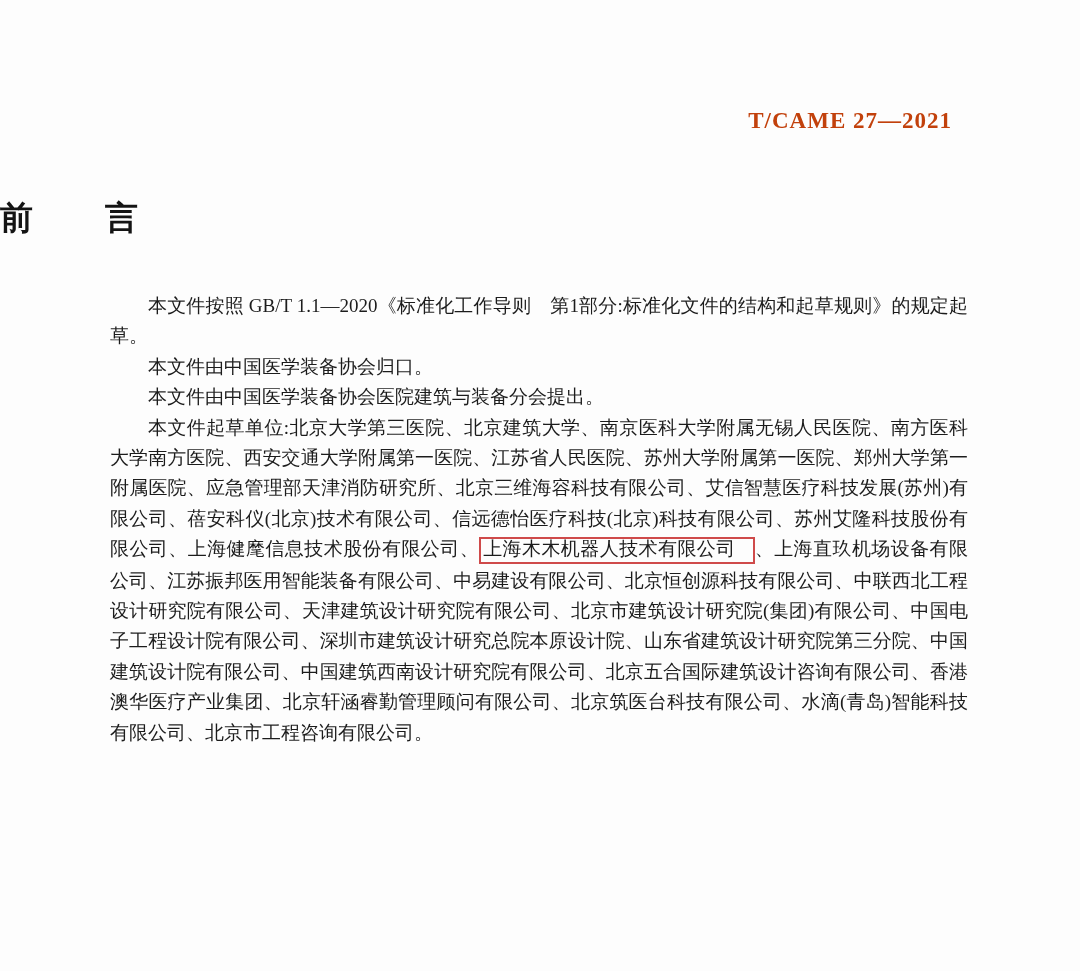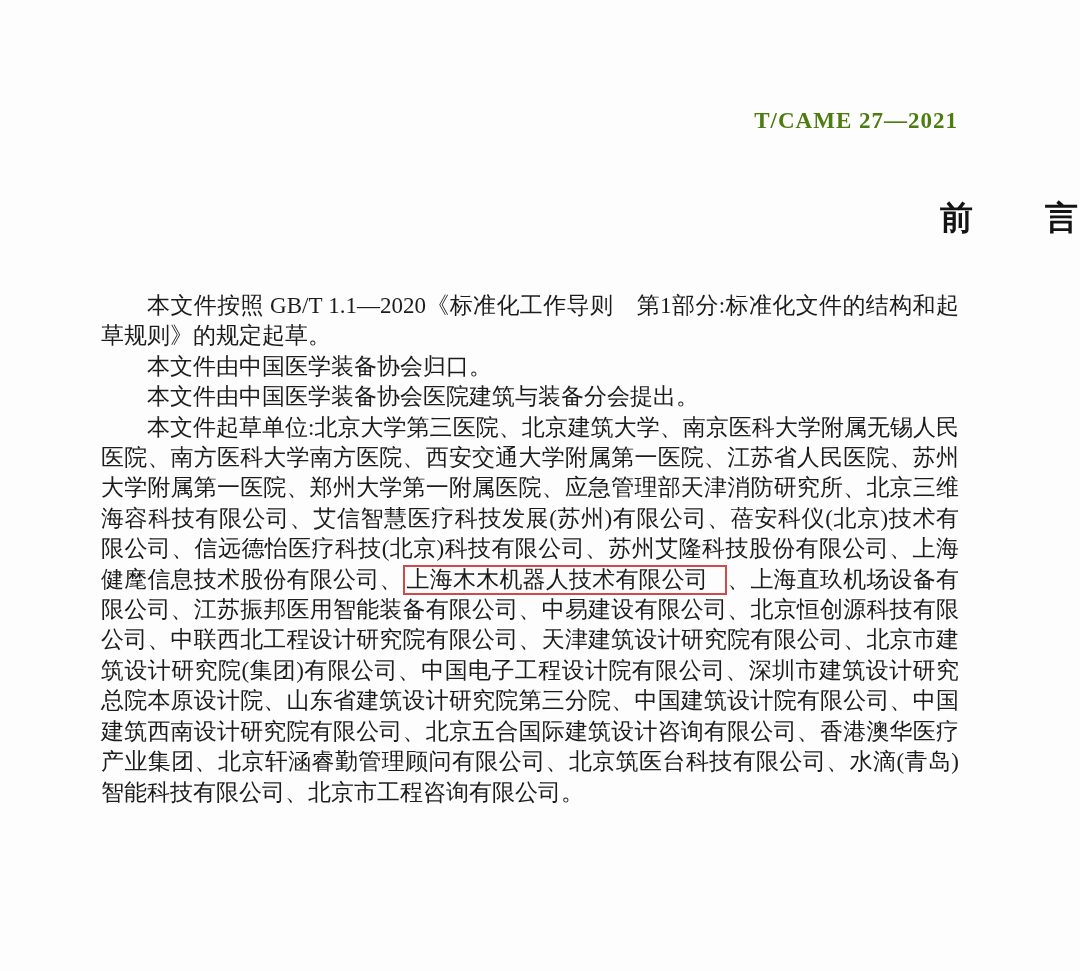--- a/index.html
+++ b/index.html
@@ -10,63 +10,64 @@
   .page {
     position: relative;
     width: 1080px;
     height: 971px;
     background: #fdfdfd;
     overflow: hidden;
   }
   .doc-header {
     position: absolute;
     top: 108px;
-    right: 122px;
+    right: 128px;
     font-family: "Liberation Serif", "DejaVu Serif", serif;
     font-weight: 700;
     font-size: 23px;
     letter-spacing: 1px;
-    color: #4d7c0f;
+    color: #c2410c;
     white-space: nowrap;
   }
   .doc-title {
     position: absolute;
     top: 196px;
     left: 0;
     width: 100%;
     margin: 0;
-    text-align: right;
+    text-align: left;
     font-family: "Liberation Sans", "DejaVu Sans", sans-serif;
     font-weight: 700;
     font-size: 33px;
     letter-spacing: 2px;
     color: #141414;
   }
   .body-text {
     position: absolute;
     top: 291px;
-    left: 101px;
+    left: 110px;
     width: 858px;
     font-family: "Liberation Serif", "DejaVu Serif", serif;
-    font-size: 23px;
+    font-size: 19px;
     line-height: 30.4px;
     color: #1c1c1c;
     text-align: justify;
     text-justify: inter-character;
   }
   .body-text p {
     margin: 0;
     padding: 0;
     text-indent: 2em;
   }
   .highlight-box {
     border: 2px solid var(--hl, #cf4a4a);
     padding: 0 17px 1px 2px;
     -webkit-box-decoration-break: clone;
     box-decoration-break: clone;
+    font-family: Liberation Mono, monospace;
   }
 </style>
 </head>
 <body>
 
 <div class="page" style="background: rgb(253, 253, 253);">
 
   <div class="doc-header">T/CAME 27—2021</div>
 
   <h1 class="doc-title">前　　言</h1>

